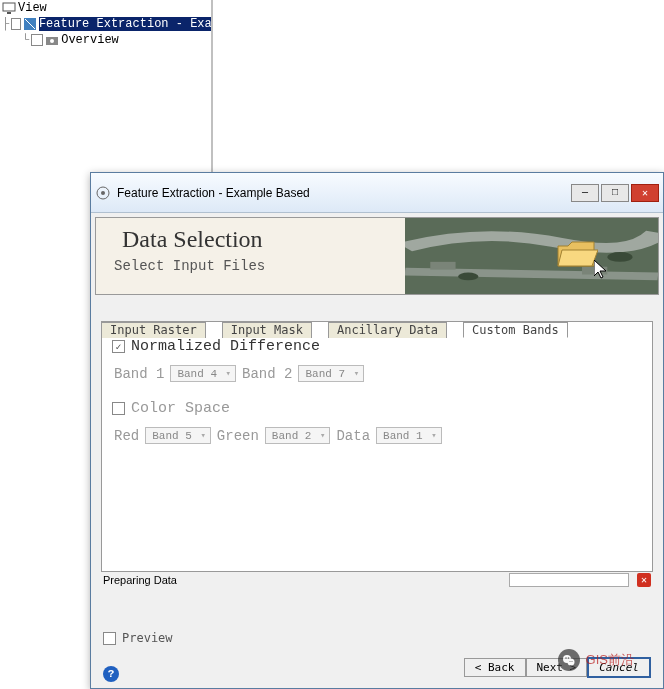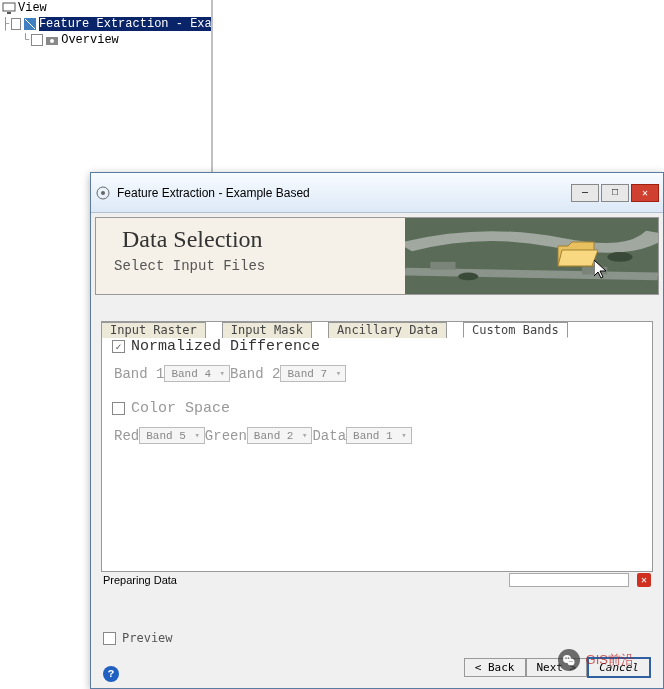--- a/index.html
+++ b/index.html
@@ -37,21 +37,21 @@
 .tab { padding: 0 8px; border: 1px solid #999; border-bottom: none; background: #ece9d8; margin-right: 16px; font-family: "SimSun", monospace; font-size: 12px; color: #444; position: relative; top: 17px; }
 .tab.active { background: #fff; border-bottom: 1px solid #fff; z-index: 2; }
 
 
 .tab-content { margin: 0 10px; padding: 16px 10px; background: #fff; border: 1px solid #999; border-top: none; height: 250px; }
 .chk-row { display: flex; align-items: center; margin-bottom: 10px; }
 .chk { width: 13px; height: 13px; border: 1px solid #888; margin-right: 6px; display: inline-flex; align-items: center; justify-content: center; background: #fff; }
 .chk.checked::after { content: "✓"; font-size: 10px; color: #555; }
 .section-label { font-family: "Courier New", monospace; font-size: 15px; color: #333; }
 .disabled { color: #999; }
-.band-row { display: flex; align-items: center; margin-bottom: 18px; margin-left: 2px; }
+.band-row { display: flex; align-items: center; gap: 6px; margin-bottom: 18px; margin-left: 2px; }
 .band-label { font-family: "Courier New", monospace; font-size: 14px; color: #999; }
 .combo { border: 1px solid #bbb; background: #f5f5f5; padding: 2px 18px 1px 6px; font-size: 11px; color: #888; position: relative; min-width: 60px; }
 .combo::after { content: "▾"; position: absolute; right: 4px; top: 2px; color: #aaa; font-size: 9px; }
 
 
 .footer { position: absolute; bottom: 0; left: 0; right: 0; padding: 8px 12px 10px 12px; }
 .status-row { display: flex; align-items: center; margin-bottom: 18px; }
 .status-text { font-family: Arial, sans-serif; font-size: 11px; flex: 1; }
 .progress { width: 120px; height: 14px; border: 1px solid #aaa; background: #fff; margin-right: 8px; }
 .err-icon { width: 14px; height: 14px; background: #d03020; border-radius: 2px; color: #fff; display: flex; align-items: center; justify-content: center; font-size: 10px; font-weight: bold; }

